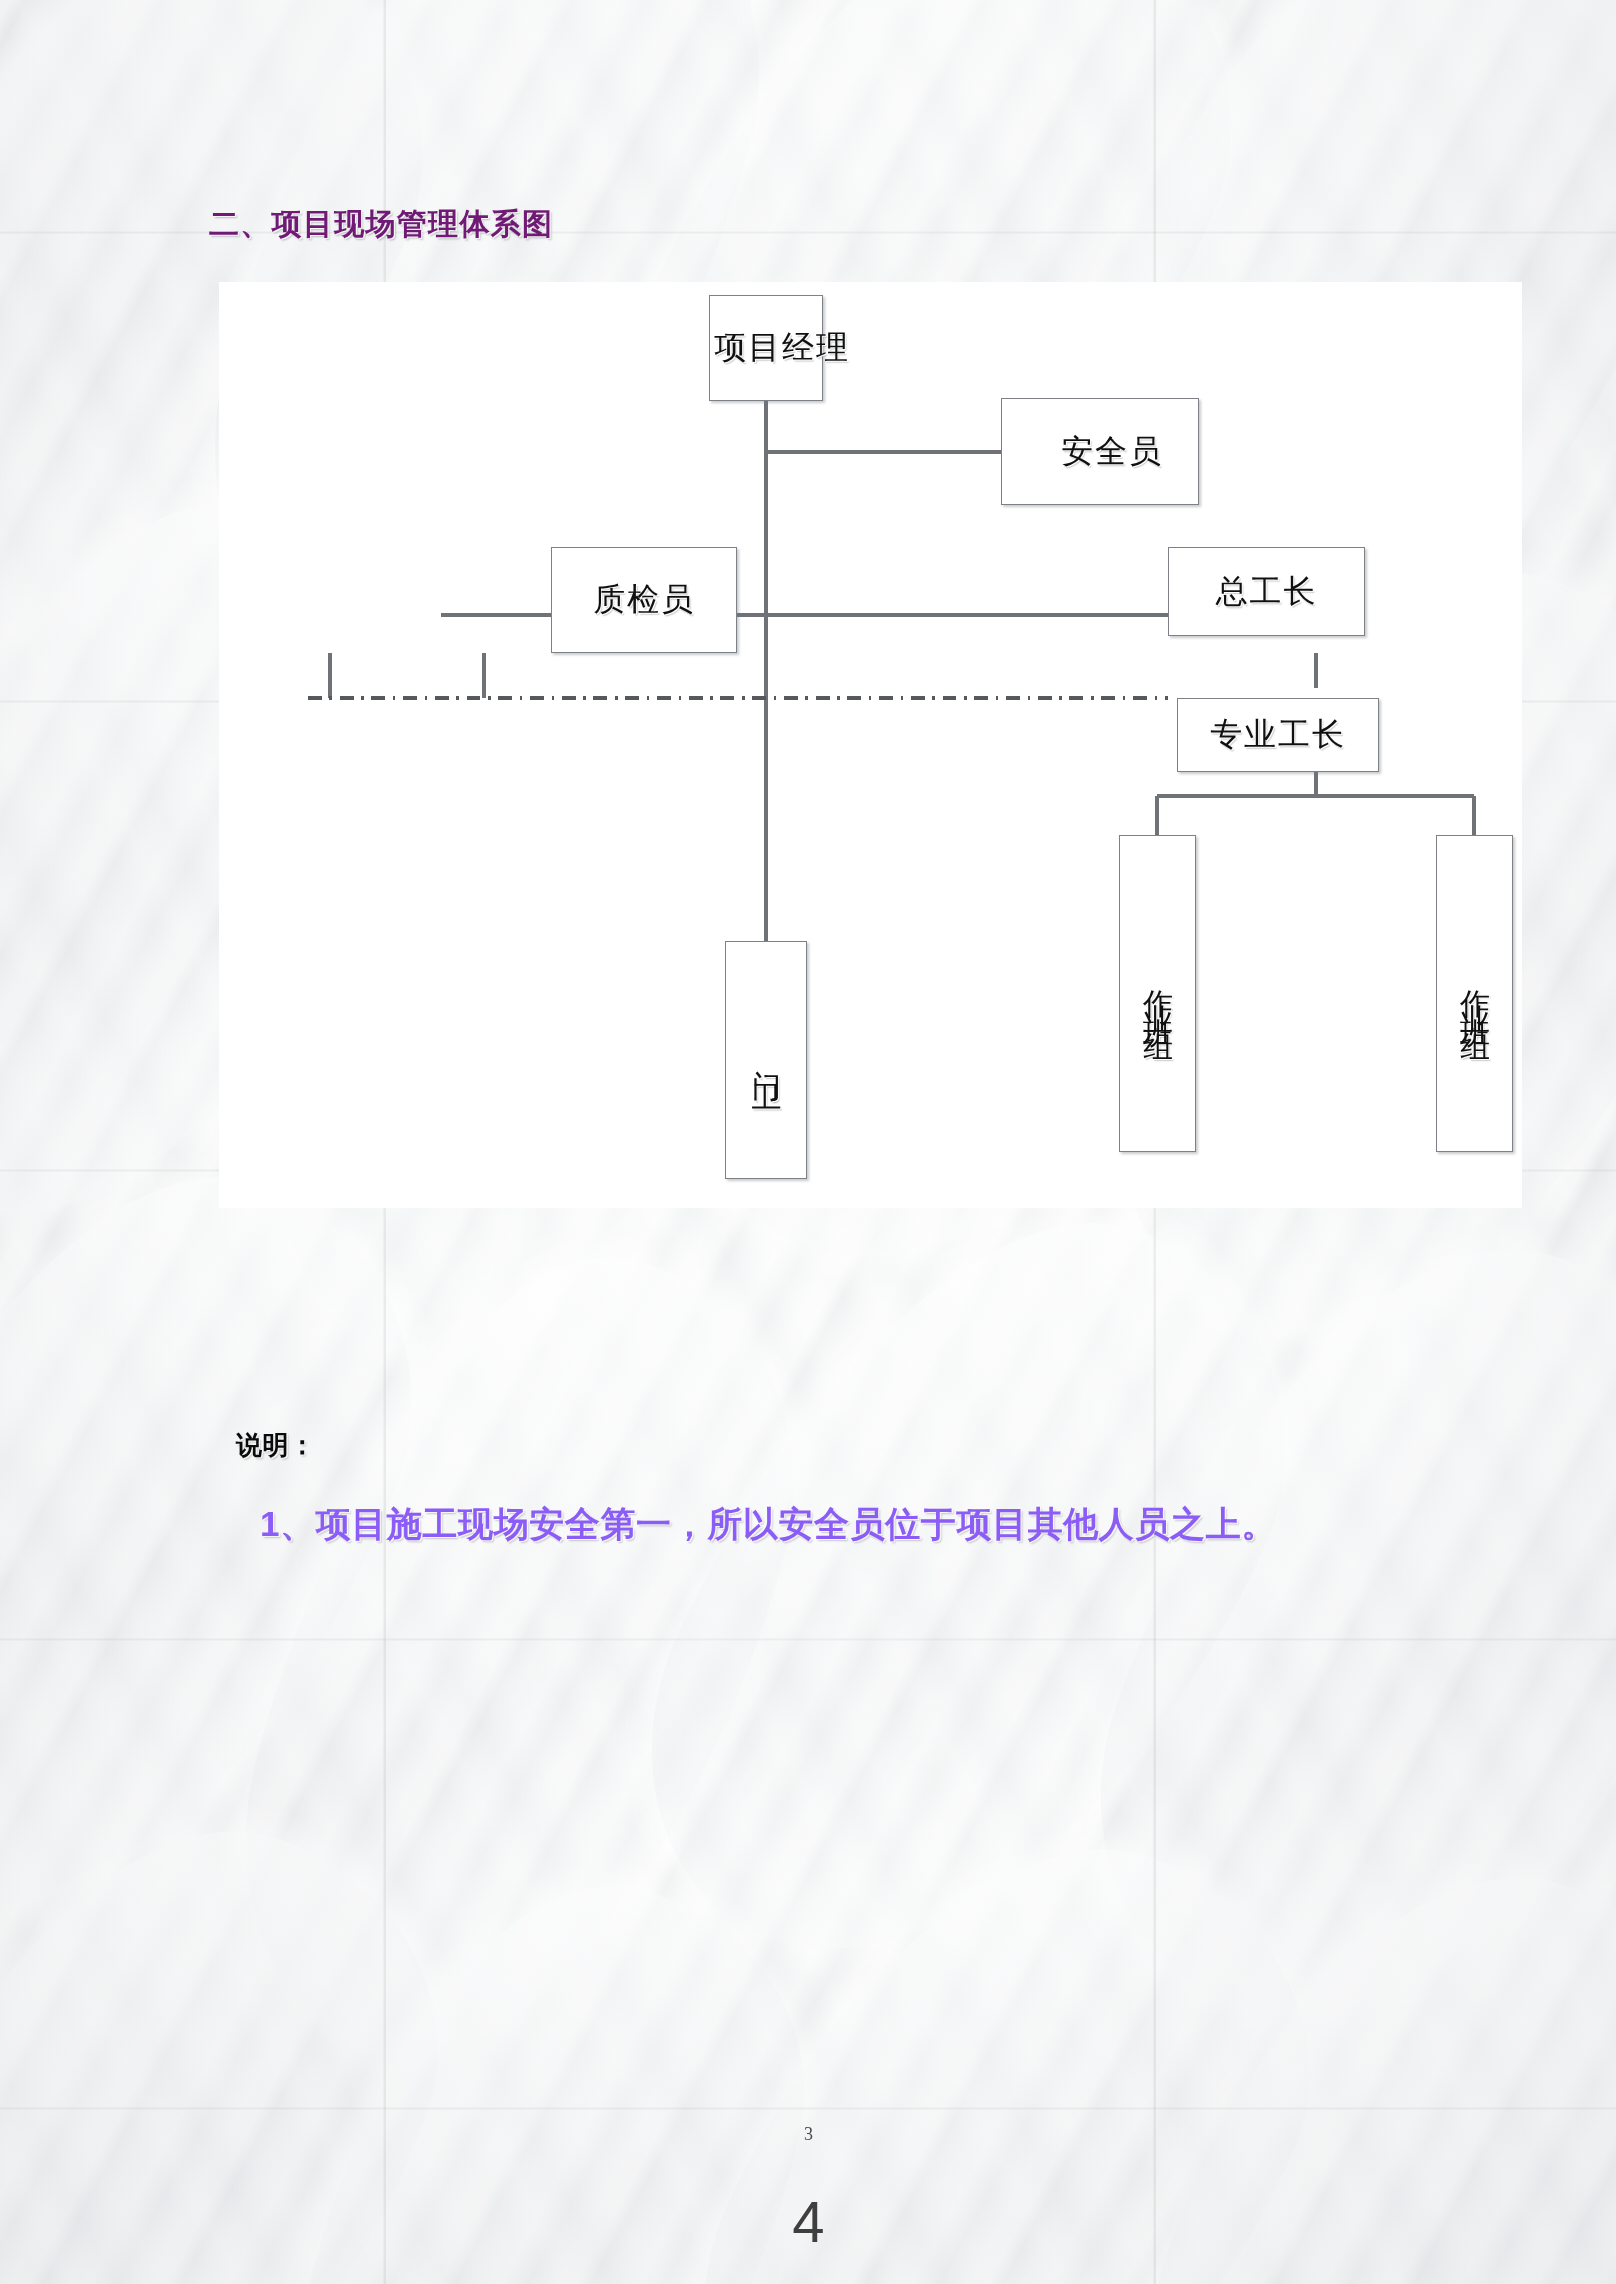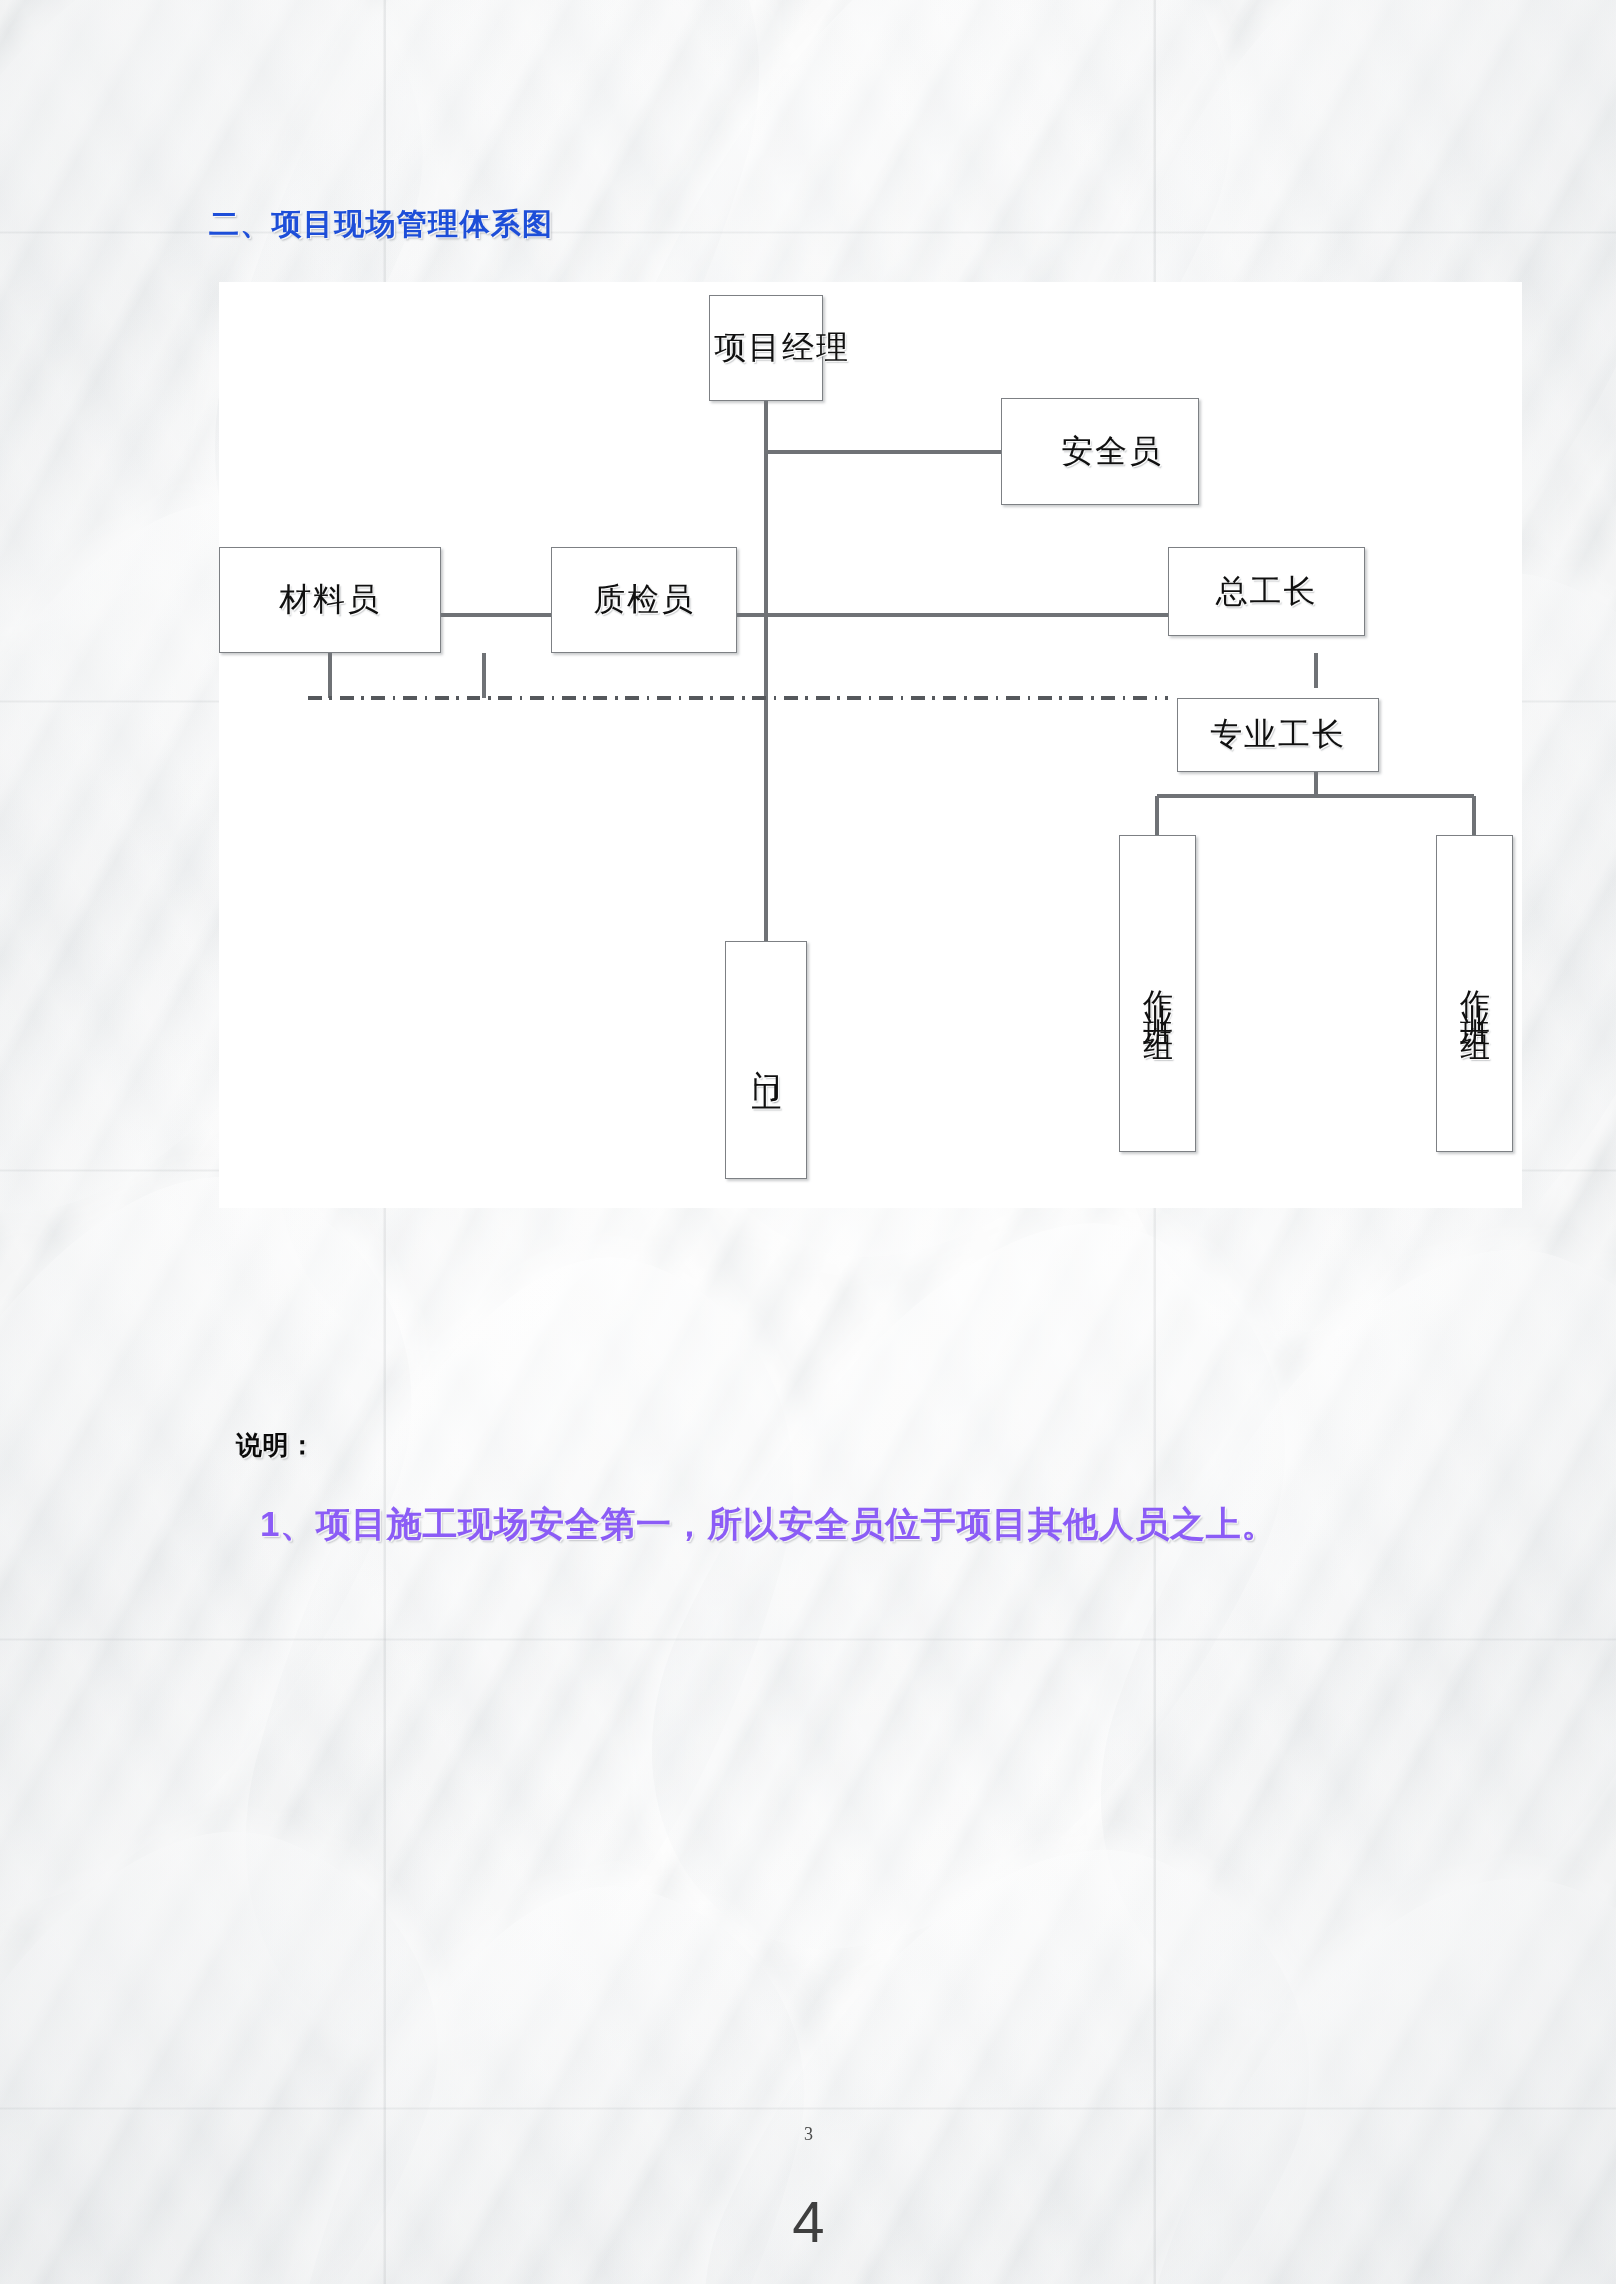--- a/index.html
+++ b/index.html
@@ -96,21 +96,21 @@
   }
 
   #section-title {
     position: absolute;
     left: 209px;
     top: 204px;
     font-family: "Liberation Sans", "DejaVu Sans", sans-serif;
     font-weight: bold;
     font-size: 30px;
     letter-spacing: 1.3px;
-    color: #1d4ed8;
+    color: #701a75;
     text-shadow: 1.3px 1.3px 0 rgba(255,255,255,0.85), 1.9px 1.9px 1.9px rgba(120,125,130,0.45);
     white-space: nowrap;
   }
 
   
   #diagram-panel {
     position: absolute;
     left: 219px;
     top: 282px;
     width: 1303px;
@@ -259,23 +259,20 @@
     </svg>
 
     <div class="node-box" style="left:490px; top:12.7px; width:114px; height:106px;padding-left:32px;">
       <span class="node-label">项目经理</span>
     </div>
 
     <div class="node-box" style="left:782px; top:116px; width:198px; height:107px;padding-left:24px;">
       <span class="node-label">安全员</span>
     </div>
 
-    <div class="node-box" style="left:0px; top:265px; width:222px; height:106px;">
-      <span class="node-label">材料员</span>
-    </div>
 
     <div class="node-box" style="left:320px; top:265px; width:186px; height:106px;margin-left:12px;">
       <span class="node-label">质检员</span>
     </div>
 
     <div class="node-box" style="left:949px; top:265px; width:197px; height:89px;">
       <span class="node-label">总工长</span>
     </div>
 
     <div class="node-box" style="left:958px; top:388px; width:202px; height:74px;margin-top:28px;">

